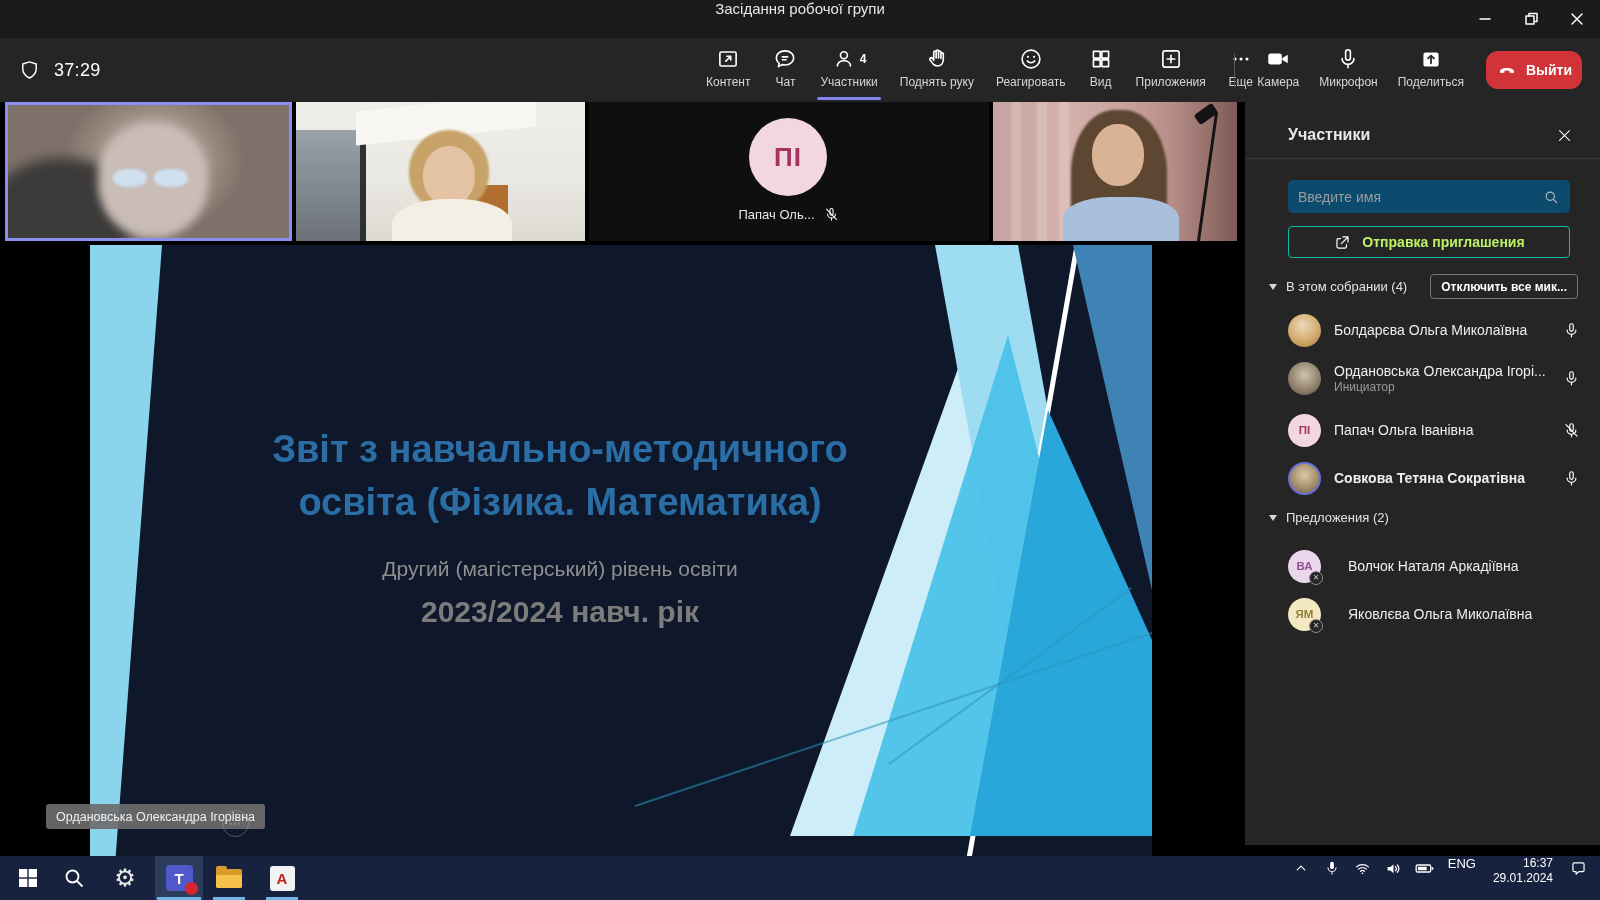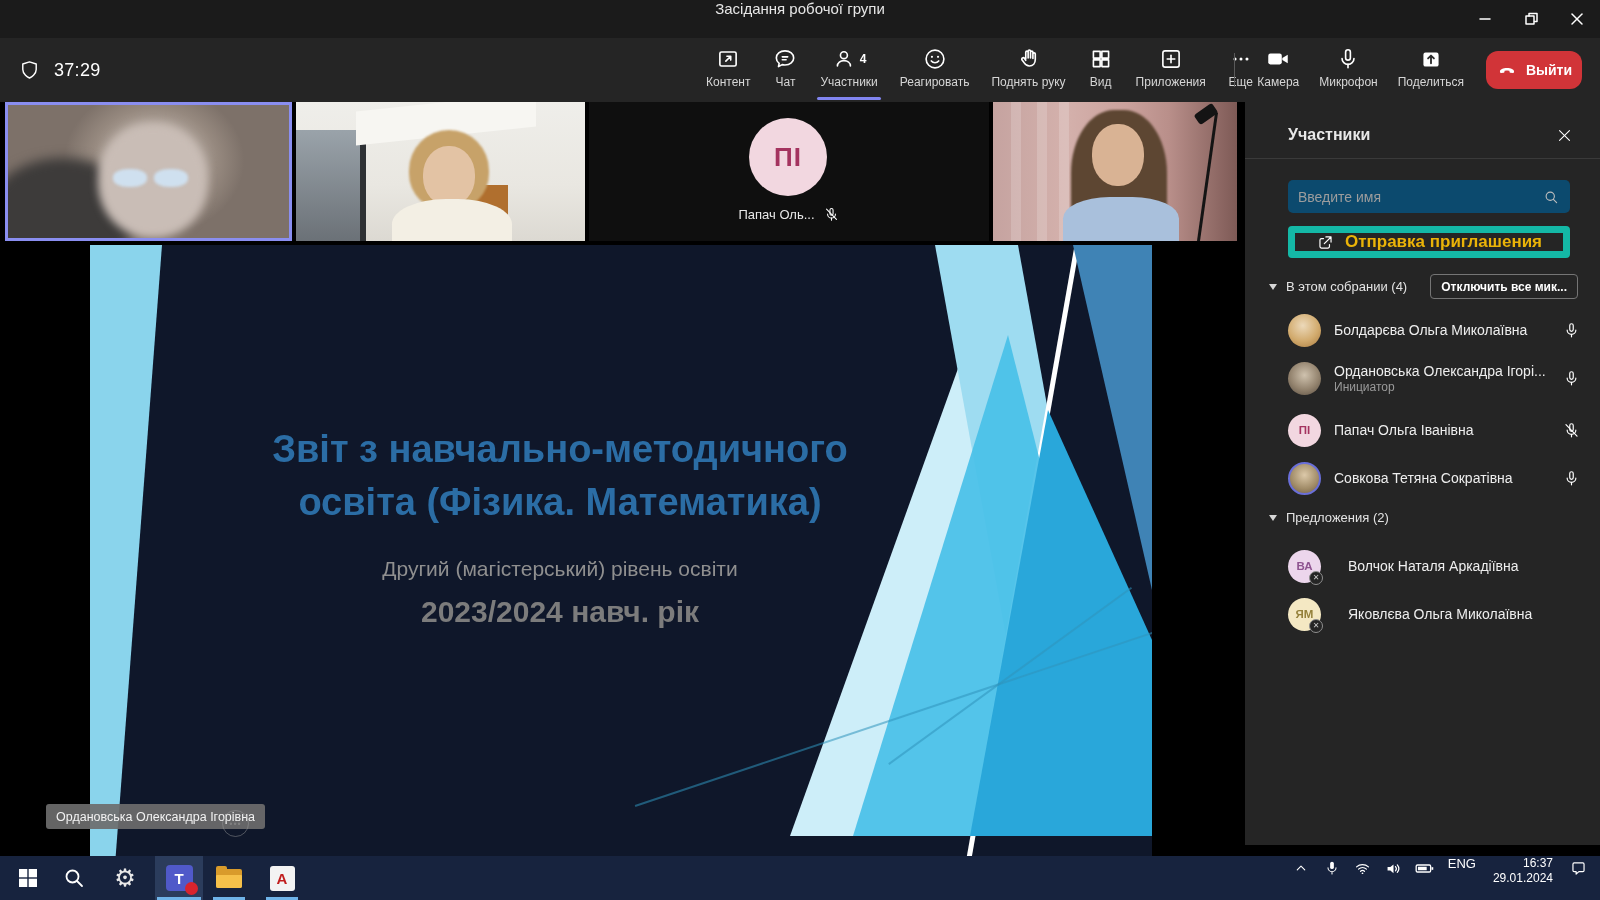--- a/index.html
+++ b/index.html
@@ -93,42 +93,42 @@
   
   #panel { position:absolute; left:1245px; top:102px; width:355px; height:743px; background:#252525; color:#e8e8e8; }
   #panel-header { position:absolute; left:43px; right:22px; top:16px; height:34px; display:flex; align-items:center; justify-content:space-between; }
   #panel-header .pt { font-size:16px; font-weight:bold; }
   #panel-close { width:28px; height:28px; display:flex; align-items:center; justify-content:center; cursor:pointer; }
   #panel-divider { position:absolute; left:0; right:0; top:56px; height:1px; background:#3a3a3a; }
   #search-box { position:absolute; left:43px; top:78px; width:282px; height:33px; background:#0c4a6e; border-radius:5px;
     display:flex; align-items:center; padding:0 10px; }
   #search-box input { flex:1; background:transparent; border:none; outline:none; color:#e8e8e8; font-size:14px; }
   #search-box input::placeholder { color:#9d9d9d; }
-  #invite-btn { position:absolute; left:43px; top:124px; width:282px; height:32px; background:transparent; border:7px solid #14b8a6;
-    border-radius:4px; color:#eab308; font-size:17px; font-weight:bold; display:flex; align-items:center; justify-content:center; gap:10px; cursor:pointer; }
+  #invite-btn { position:absolute; left:43px; top:124px; width:282px; height:32px; background:transparent; border:1px solid #14b8a6;
+    border-radius:4px; color:#bef264; font-size:14px; font-weight:bold; display:flex; align-items:center; justify-content:center; gap:10px; cursor:pointer; }
   .section-row { position:absolute; left:24px; right:22px; display:flex; align-items:center; }
   .tri { width:0; height:0; border-left:4.5px solid transparent; border-right:4.5px solid transparent; border-top:6px solid #d6d6d6; margin-right:9px; }
   .sec-lbl { font-size:13px; color:#e3e3e3; white-space:nowrap; }
   #muteall-btn { margin-left:auto; height:25px; padding:0 10px; background:transparent; border:1px solid #757575; border-radius:4px;
     color:#fff; font-size:12px; font-weight:bold; white-space:nowrap; cursor:pointer; }
   .prow { position:absolute; left:43px; right:18px; height:48px; display:flex; align-items:center; }
   .pav { width:33px; height:33px; border-radius:50%; flex:none; position:relative;
     display:flex; align-items:center; justify-content:center; font-size:11.5px; font-weight:bold; }
   .pname { margin-left:13px; font-size:14px; color:#eeeeee; white-space:nowrap; overflow:hidden; flex:1; }
   .prole { font-size:12px; color:#9a9a9a; margin-top:1px; }
   .pmic { width:22px; height:22px; flex:none; display:flex; align-items:center; justify-content:center; }
   .ph1 { background:radial-gradient(circle at 45% 35%, #ecd9ba 0%, #d2ab6e 55%, #a8793d 100%); }
   .ph2 { background:radial-gradient(circle at 50% 40%, #cfc2ae 0%, #94846f 55%, #584c40 100%); }
   .ph4 { background:radial-gradient(circle at 50% 38%, #dcc9a9 0%, #a08b67 60%, #6b5a43 100%); border:2px solid #6a6fd9; }
   .pink { background:#f2d7e0; color:#a4335f; }
   .lilac { background:#ecd6ec; color:#8e5390; }
   .cream { background:#f4e8c3; color:#94803a; }
   .xbadge { position:absolute; right:-4px; bottom:-4px; width:14px; height:14px; border-radius:50%; background:#252525;
     border:1px solid #8f8f8f; color:#c9c9c9; font-size:8px; line-height:11px; text-align:center; }
-  .bold { font-weight:normal; }
+  .bold { font-weight:bold; }
 
   
   #taskbar { position:absolute; left:0; top:856px; width:1600px; height:44px; background:#17233e; }
   .tb-btn { position:absolute; top:0; height:44px; display:flex; align-items:center; justify-content:center; }
   #tb-teams { left:155px; width:48px; background:#2b3c5c; }
   .underline { position:absolute; bottom:0; height:3px; background:#6fb3e8; }
   #teams-logo { width:27px; height:26px; background:#5059c9; border-radius:4px; position:relative;
     display:flex; align-items:center; justify-content:center; color:#fff; font-size:15px; font-weight:bold; }
   #teams-dot { position:absolute; right:-5px; bottom:-4px; width:13px; height:13px; background:#d8242e; border-radius:50%; }
   #folder-ic { width:26px; height:19px; position:relative; }
@@ -202,35 +202,35 @@
             <circle cx="11" cy="8.5" r="3.2"></circle>
             <path d="M5 18.5c0-3.2 2.7-5 6-5s6 1.8 6 5"></path>
           </svg>
           <span class="badge4">4</span>
         </span>
       <span class="lbl">Участники</span>
     </div>
     <div class="tab">
       <span class="ic">
         <svg class="s" width="26" height="26" viewBox="0 0 24 24">
+            <path d="M9 12V5.8a1.1 1.1 0 0 1 2.2 0V11M11.2 11V4.8a1.1 1.1 0 0 1 2.2 0V11M13.4 11V5.8a1.1 1.1 0 0 1 2.2 0v5.7M15.6 11.5V7.4a1.1 1.1 0 0 1 2.2 0v5.1c0 3.6-2.2 6-5.4 6-2.6 0-3.7-1.1-5.2-3.4L5.6 13c-.5-.8-.3-1.6.4-2 .6-.3 1.4-.2 1.9.5L9 13.2"></path>
+          </svg>
+        </span>
+      <span class="lbl">Поднять руку</span>
+    </div>
+    <div class="tab">
+      <span class="ic">
+        <svg class="s" width="26" height="26" viewBox="0 0 24 24">
             <circle cx="12" cy="12" r="8.2"></circle>
             <circle cx="9.2" cy="10" r="1" fill="#fff" stroke="none"></circle>
             <circle cx="14.8" cy="10" r="1" fill="#fff" stroke="none"></circle>
             <path d="M8.6 13.8a4.3 4.3 0 0 0 6.8 0"></path>
           </svg>
         </span>
       <span class="lbl">Реагировать</span>
-    </div>
-    <div class="tab">
-      <span class="ic">
-        <svg class="s" width="26" height="26" viewBox="0 0 24 24">
-            <path d="M9 12V5.8a1.1 1.1 0 0 1 2.2 0V11M11.2 11V4.8a1.1 1.1 0 0 1 2.2 0V11M13.4 11V5.8a1.1 1.1 0 0 1 2.2 0v5.7M15.6 11.5V7.4a1.1 1.1 0 0 1 2.2 0v5.1c0 3.6-2.2 6-5.4 6-2.6 0-3.7-1.1-5.2-3.4L5.6 13c-.5-.8-.3-1.6.4-2 .6-.3 1.4-.2 1.9.5L9 13.2"></path>
-          </svg>
-        </span>
-      <span class="lbl">Поднять руку</span>
     </div>
     <div class="tab">
       <span class="ic">
         <svg class="s" width="26" height="26" viewBox="0 0 24 24">
             <rect x="5" y="5" width="6.2" height="6.2"></rect>
             <rect x="12.8" y="5" width="6.2" height="6.2"></rect>
             <rect x="5" y="12.8" width="6.2" height="6.2"></rect>
             <rect x="12.8" y="12.8" width="6.2" height="6.2"></rect>
           </svg>
         </span>

